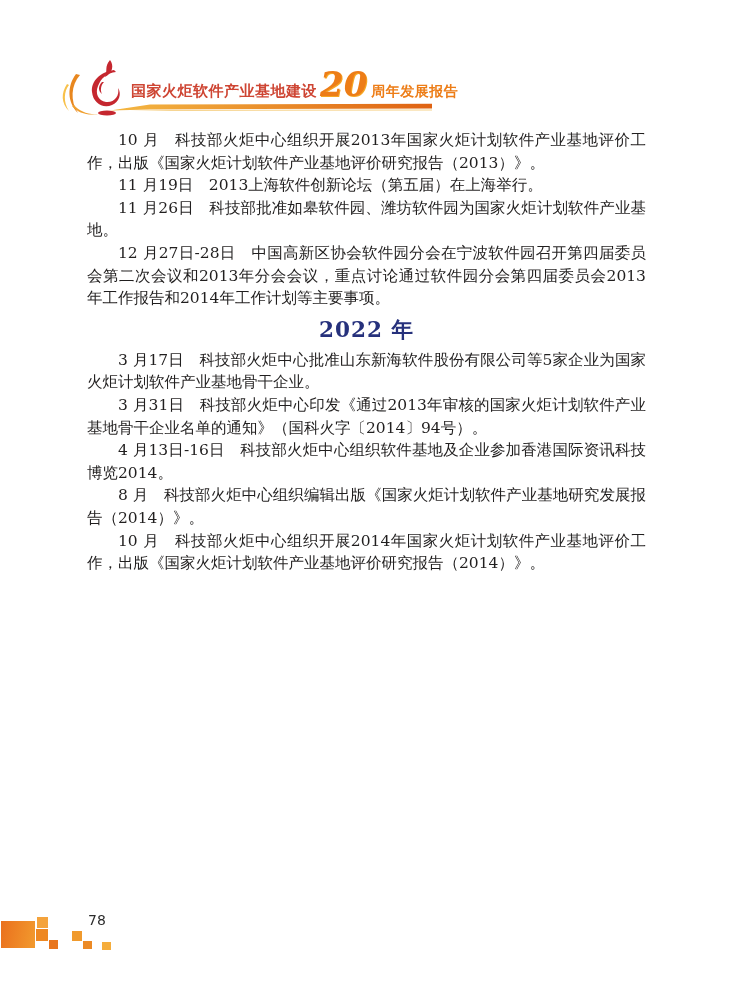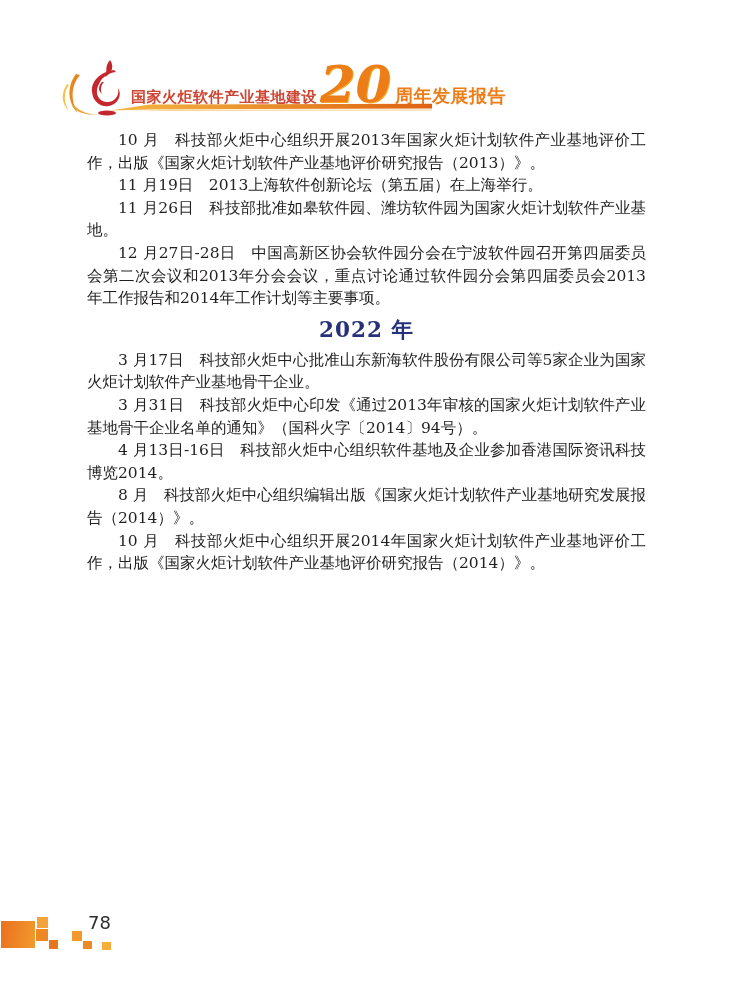--- a/index.html
+++ b/index.html
@@ -4,24 +4,24 @@
 <style>
   html,body{margin:0;padding:0;background:#fff;}
   .page{position:relative;width:730px;height:984px;background:#fff;overflow:hidden;
         font-family:"DejaVu Serif","Liberation Serif",serif;}
 
   
   .hdr{position:absolute;left:0;top:0;width:730px;height:130px;}
   .logo{position:absolute;left:58px;top:58px;}
   .header-title{position:absolute;left:131px;top:62px;display:flex;align-items:baseline;white-space:nowrap;}
   .t-red{font-size:15px;font-weight:bold;color:var(--header_red,#ce4533);letter-spacing:.5px;}
-  .t-num{font-size:51px;line-height:45px;font-weight:bold;font-style:italic;
+  .t-num{font-size:34px;line-height:45px;font-weight:bold;font-style:italic;
          color:var(--header_orange,#ed7d17);margin:0 4px 0 3px;
          text-shadow:1px 1px 0 #f6a623;}
-  .t-orange{font-size:18px;font-weight:bold;color:var(--header_orange,#ed7d17);letter-spacing:.5px;}
+  .t-orange{font-size:14px;font-weight:bold;color:var(--header_orange,#ed7d17);letter-spacing:.5px;}
   .hdr-bar{position:absolute;left:110px;top:103px;}
 
   
   .body-text{position:absolute;left:87px;top:129px;width:559px;
              color:var(--body_text,#211f1f);font-size:15.5px;line-height:22.6px;
              text-align:justify;text-justify:inter-ideograph;}
   .body-text p{margin:0;text-indent:2em;}
   .body-text p.no-indent{text-indent:0;}
   .year-heading{font-size:21.5px;line-height:24px;font-weight:bold;text-align:center;
                 color:var(--heading_blue,#26317c);margin:8px 0 7px;letter-spacing:1px;}
@@ -30,21 +30,21 @@
   .sq{position:absolute;}
   .sq-big{left:1px;top:921px;width:34px;height:27px;
           background:linear-gradient(100deg,var(--mosaic0,#ea701d),var(--mosaic1,#f29a2e));}
   .sq-b1{left:37px;top:917px;width:11px;height:11px;background:var(--mosaic2,#f4a33c);}
   .sq-b2{left:36px;top:929px;width:12px;height:12px;background:var(--mosaic3,#ee8822);}
   .sq-b3{left:49px;top:940px;width:9px;height:9px;background:var(--mosaic4,#e8761e);}
   .sq-t1{left:72px;top:931px;width:10px;height:10px;background:var(--mosaic5,#f09a2d);}
   .sq-t2{left:83px;top:941px;width:9px;height:8px;background:var(--mosaic6,#ec8a25);}
   .sq-t3{left:102px;top:942px;width:9px;height:8px;background:var(--mosaic7,#f5ad3c);}
   .page-num{position:absolute;left:88px;top:912px;font-family:"DejaVu Sans","Liberation Sans",sans-serif;
-            font-size:18px;color:var(--page_number,#2d2d2d);}
+            font-size:14px;color:var(--page_number,#2d2d2d);}
 </style>
 </head>
 <body>
 
 <div class="page">
 
   <div class="hdr">
     <svg class="logo" width="72" height="62" viewBox="0 0 72 62">
 
       <path d="M9 26 C3 35 3 45 11 53 C5 44 6 33 11 27 Z" fill="#f8c14a"></path>

